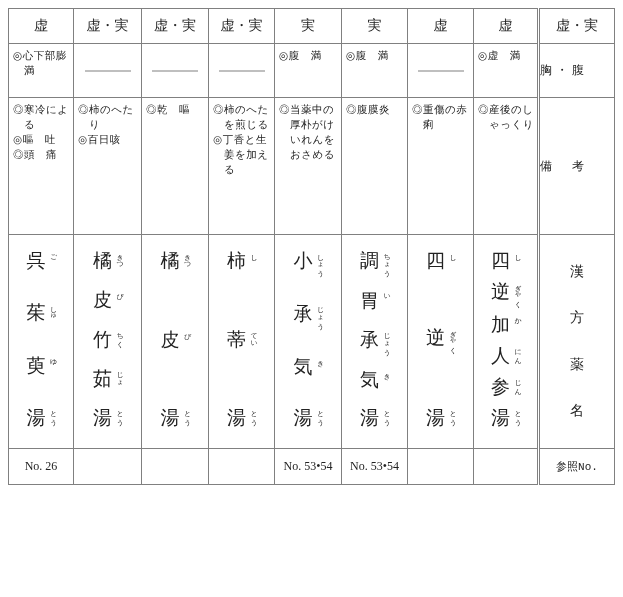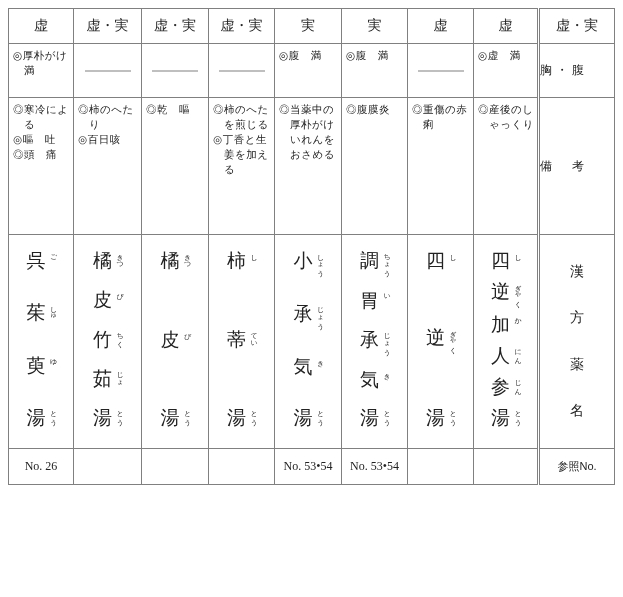--- a/index.html
+++ b/index.html
@@ -20,21 +20,21 @@
   .dash { position:absolute; left:50%; top:50%; width:46px; height:0; border-top:1px solid #808080; transform:translate(-50%,-50%); }
   .label-cell { vertical-align:middle !important; font-family:"DejaVu Sans", sans-serif; font-size:12px; letter-spacing:4px; }
   .name-cell { vertical-align:top !important; }
   .name-col { display:flex; flex-direction:column; justify-content:space-between; align-items:center;
               height:100%; box-sizing:border-box; padding:14px 0 20px 0; position:absolute; inset:0; }
   .ch { display:flex; align-items:flex-start; font-size:19px; line-height:22px; }
   .ch .k { width:22px; text-align:center; }
   .ch .f { writing-mode:vertical-rl; font-size:7px; line-height:8px; width:9px; margin-left:1px; margin-top:0px; letter-spacing:0; }
   .vlabel { display:flex; flex-direction:column; justify-content:space-around; align-items:center; position:absolute; inset:0; padding:14px 0 14px 0; font-family:"DejaVu Sans", sans-serif; font-size:14px; }
   .ref { text-align:center; vertical-align:middle !important; font-size:12px; font-family:Liberation Serif, serif; }
-  .ref-label { text-align:center; vertical-align:middle !important; font-size:11px; font-family:Liberation Sans, sans-serif; }
+  .ref-label { text-align:center; vertical-align:middle !important; font-size:11px; font-family:Liberation Mono, monospace; }
 </style>
 </head>
 <body>
 
 <table class="kampo">
   <colgroup>
     <col style="width:65px">
       <col style="width:68px">
       <col style="width:67px">
       <col style="width:66px">
@@ -51,21 +51,21 @@
     <td class="hdr">虚・実</td>
     <td class="hdr">虚・実</td>
     <td class="hdr">実</td>
     <td class="hdr">実</td>
     <td class="hdr">虚</td>
     <td class="hdr">虚</td>
     <td class="hdr dbl-left">虚・実</td>
   </tr>
   <tr class="r1">
         <td>
-          <div class="cell-text">◎厚朴がけ
+          <div class="cell-text">◎心下部膨
 　満</div>
         </td>
         <td>
           <div class="dash"></div>
         </td>
         <td>
           <div class="dash"></div>
         </td>
         <td>
           <div class="dash"></div>

